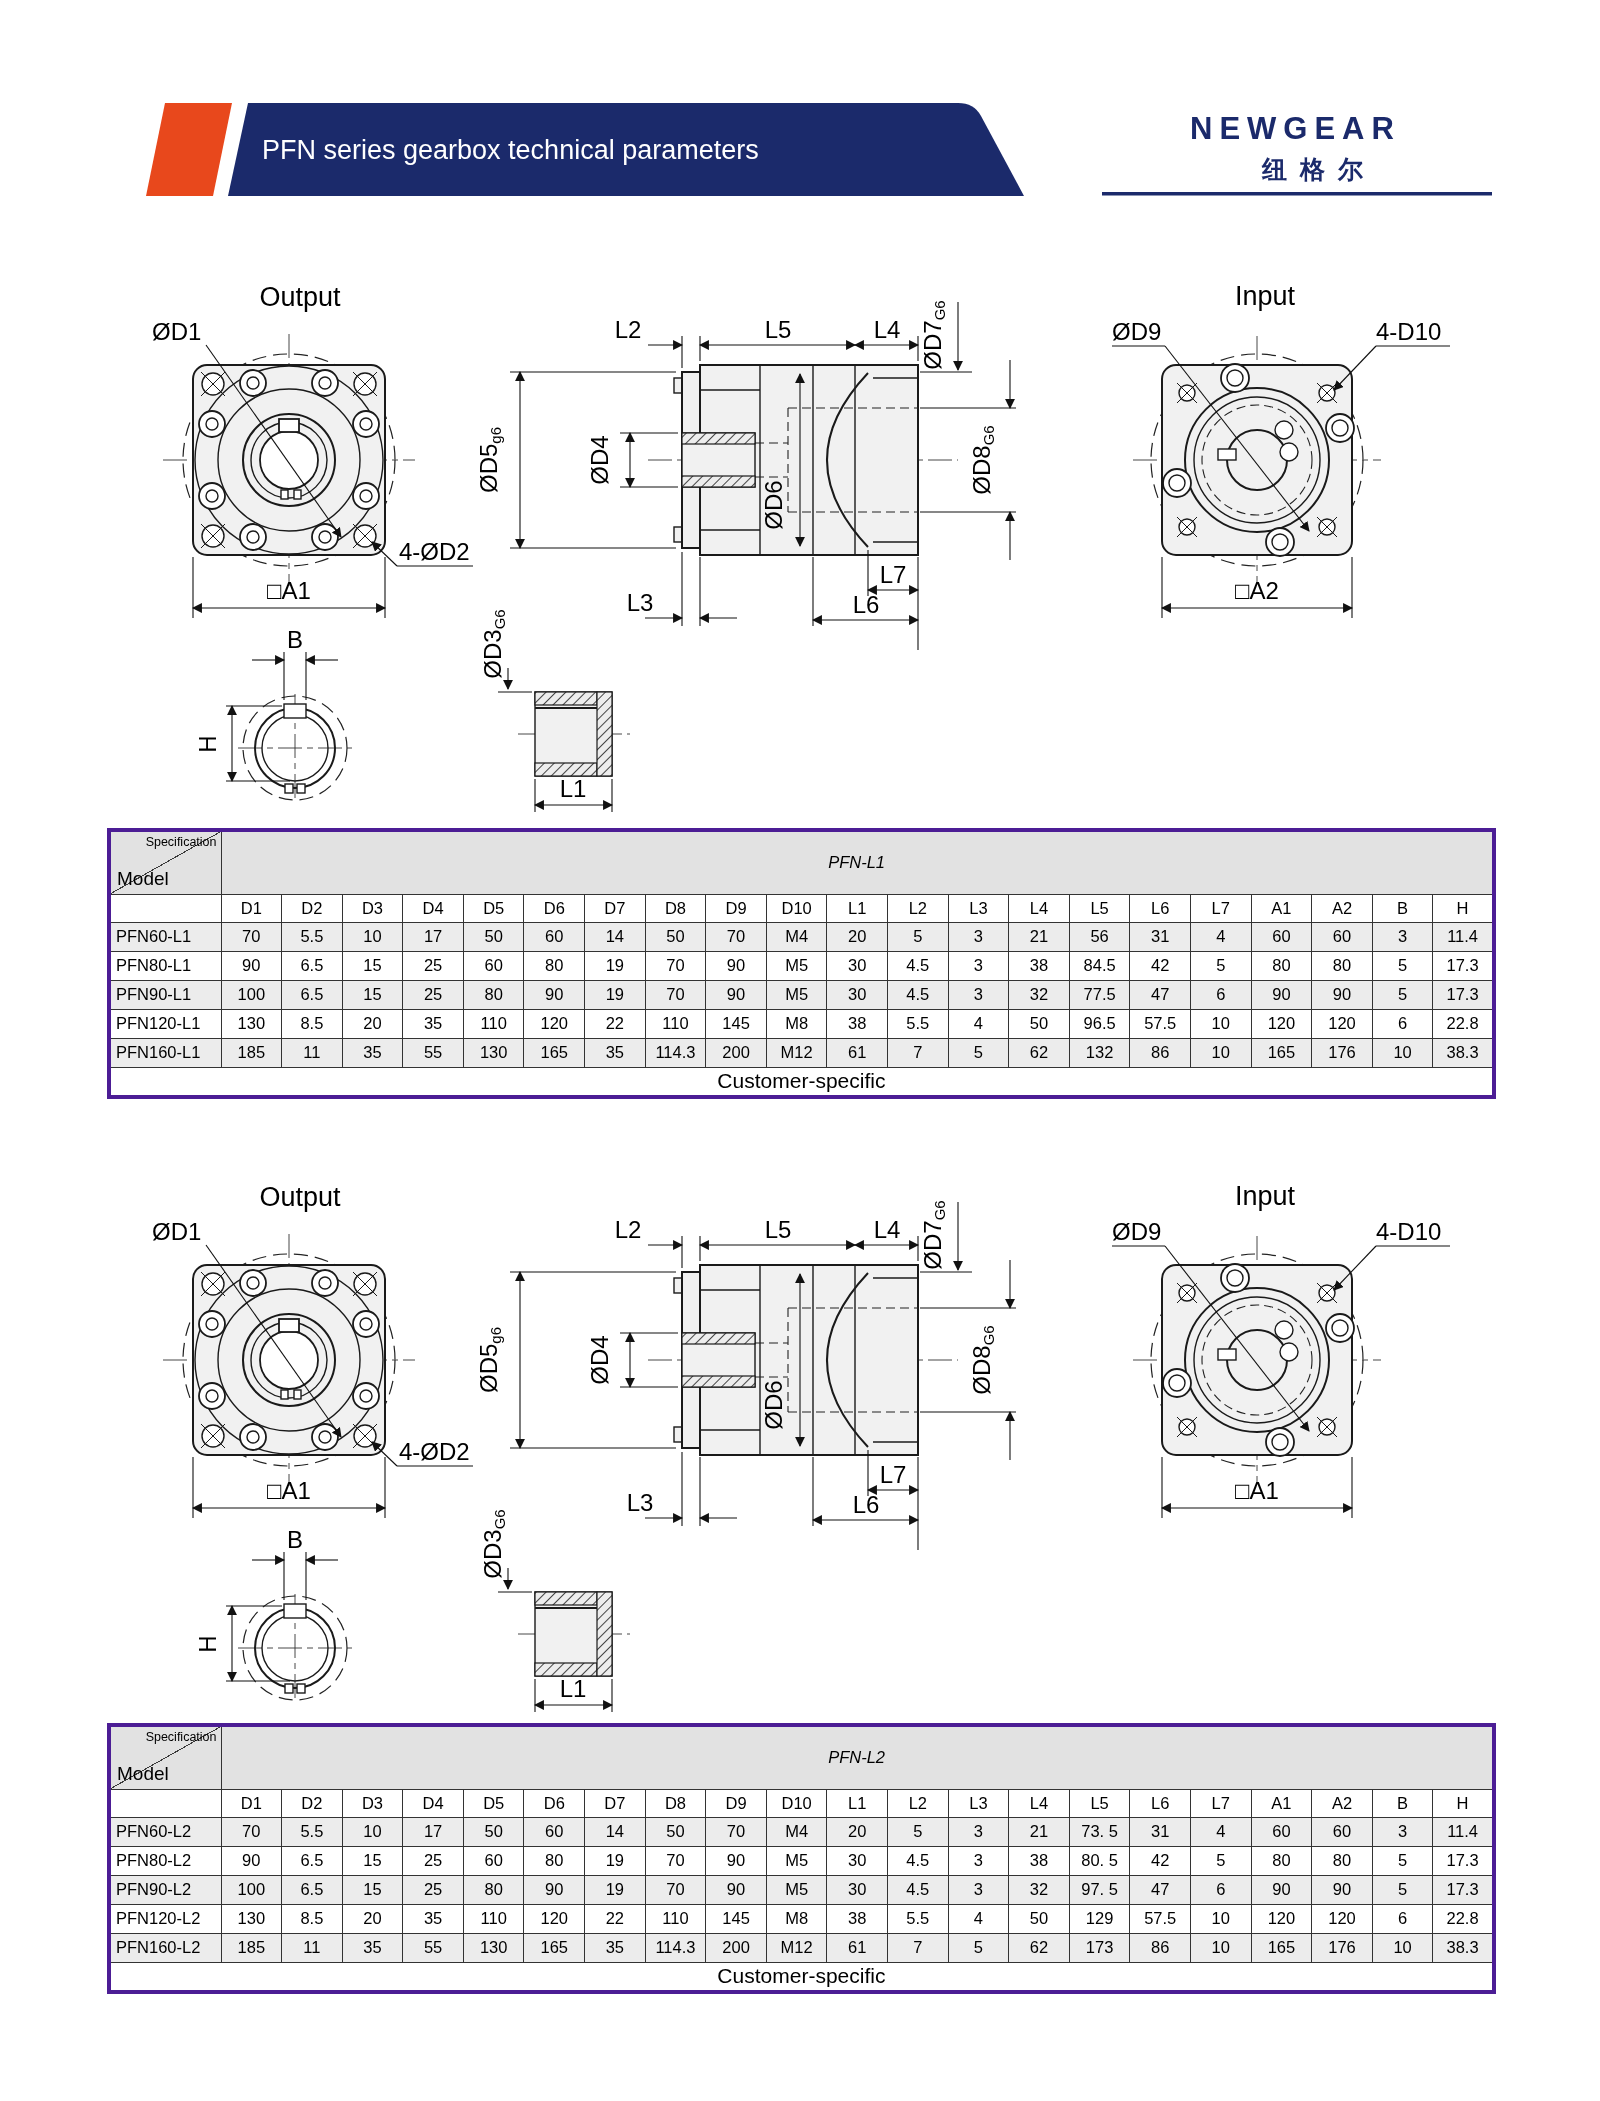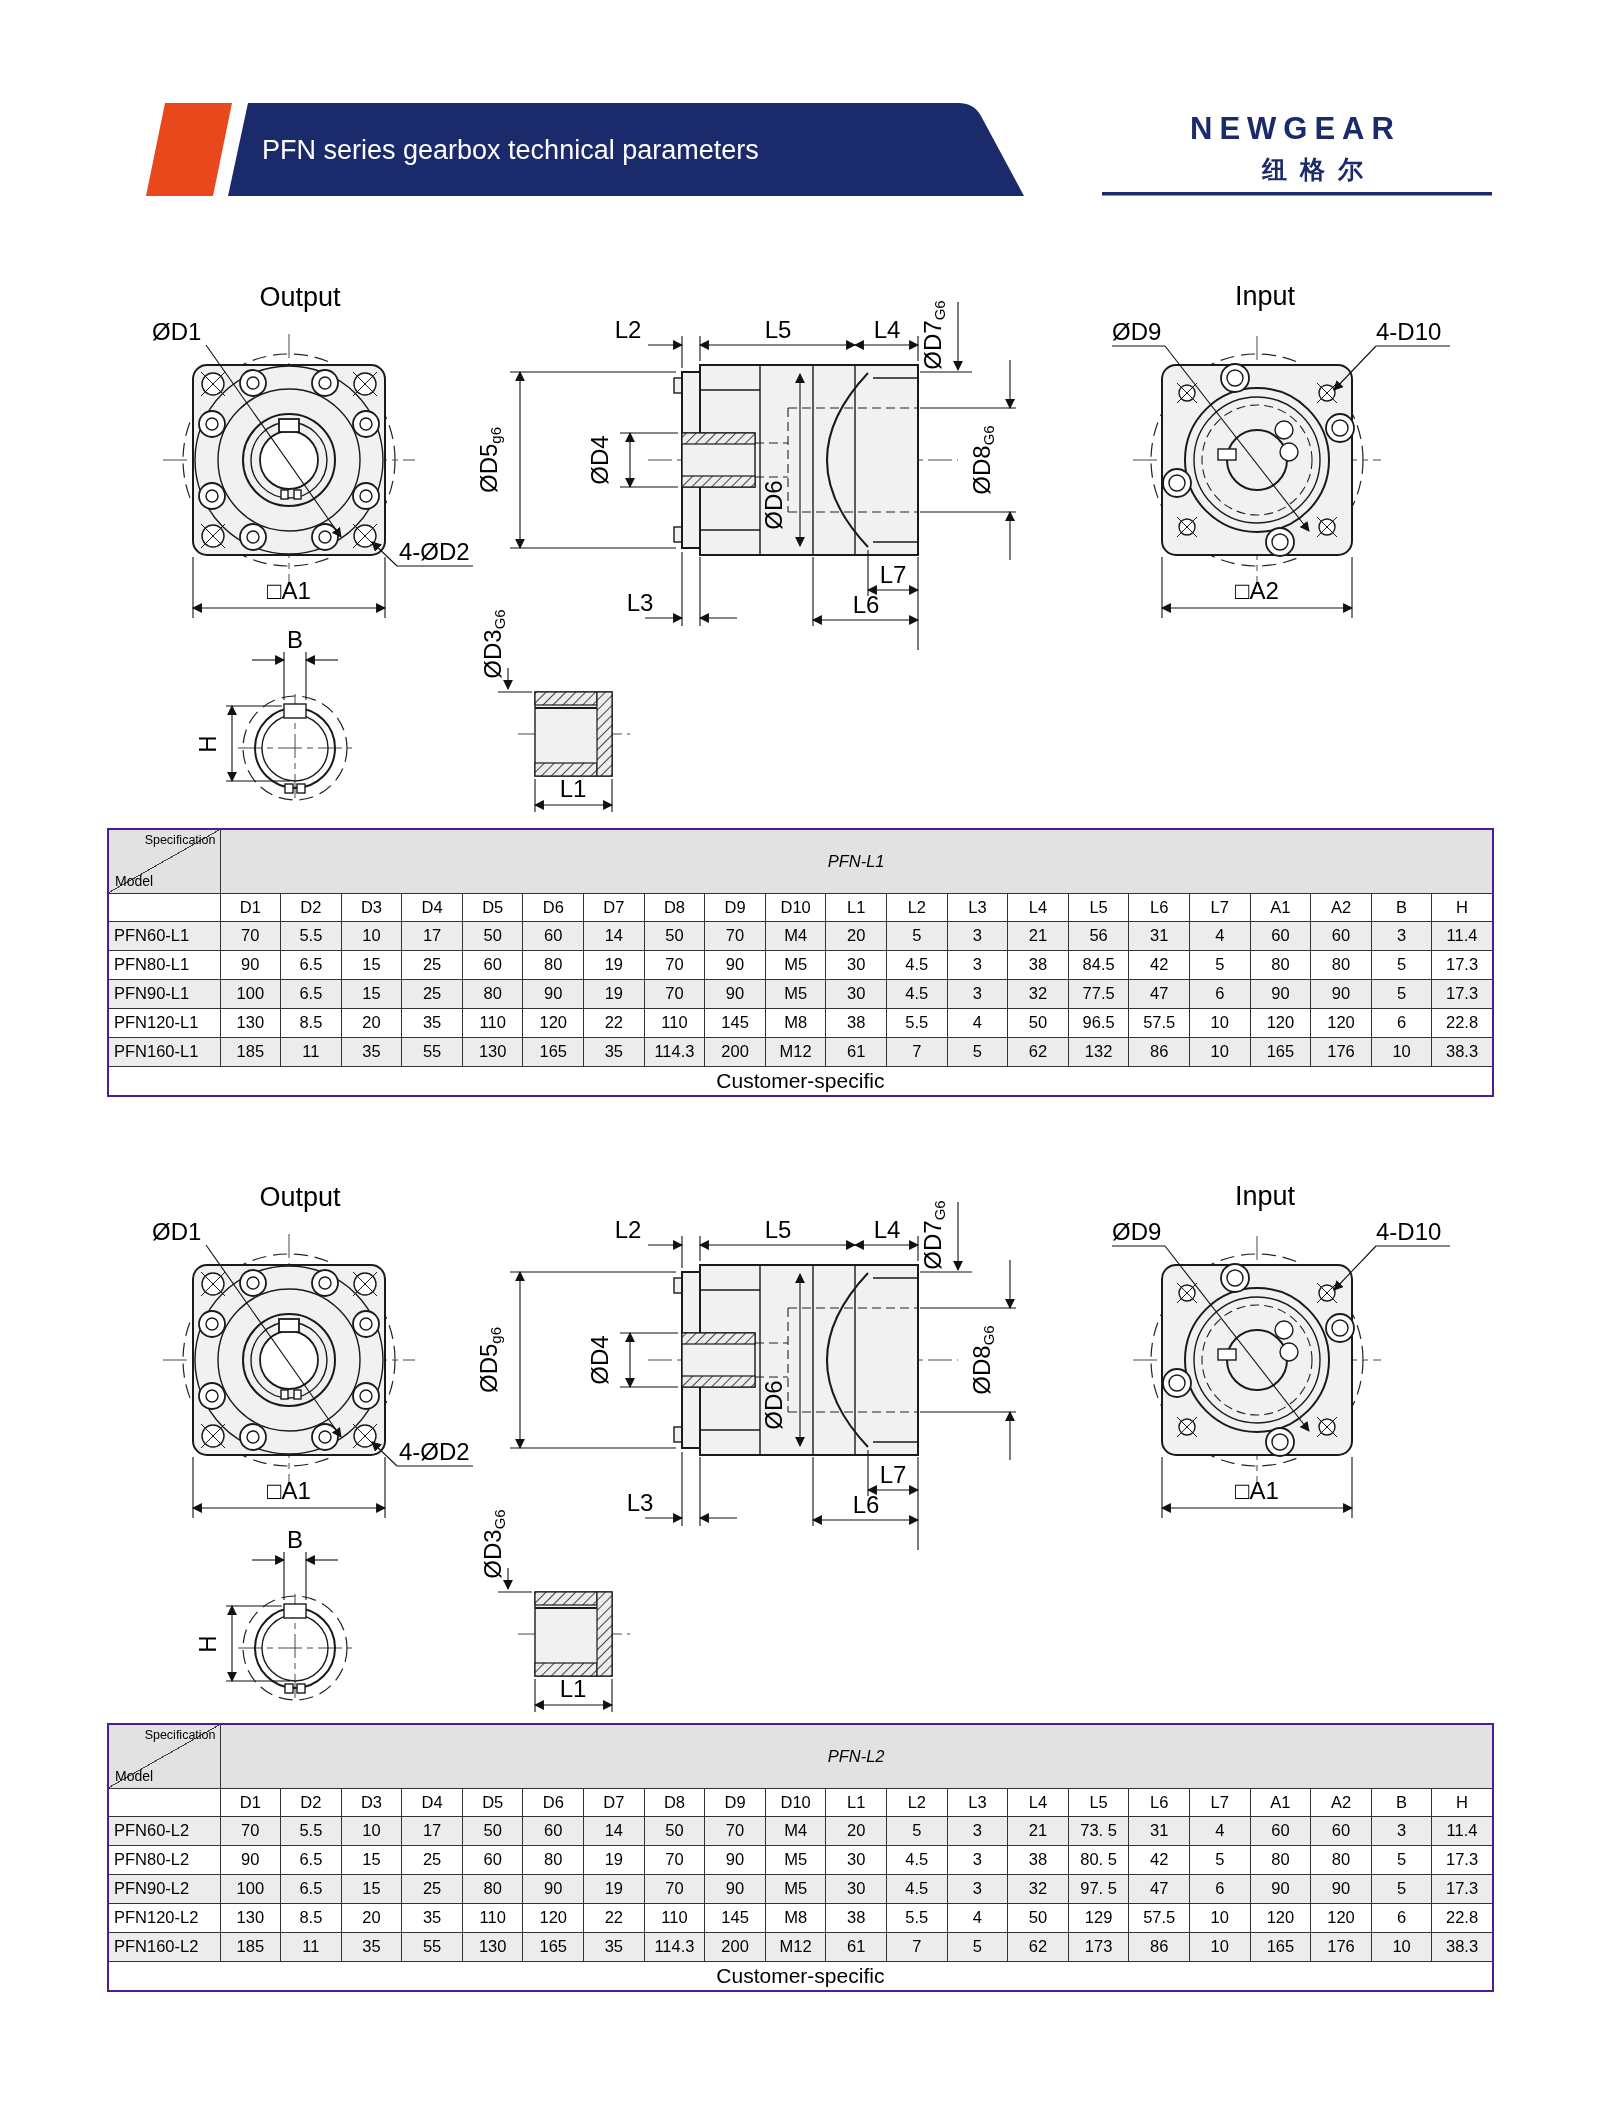--- a/index.html
+++ b/index.html
@@ -16,34 +16,34 @@
   .whl2{fill:#fff;stroke:#1a1a1a;stroke-width:1.4;}
   .dsh{stroke:#222;stroke-width:1.1;fill:none;stroke-dasharray:9 5;}
   .dshc{stroke:#222;stroke-width:1.2;fill:none;stroke-dasharray:14 7;}
   .ctr{stroke:#333;stroke-width:0.9;fill:none;stroke-dasharray:24 5 6 5;}
   .dim{stroke:#111;stroke-width:1.1;fill:none;}
   .txt{font-size:24px;fill:#000;}
   .ttl{font-size:27px;fill:#000;}
   .sub{font-size:15px;}
   
   .tblwrap{position:absolute;left:107px;width:1386px;}
-  table.spec{border-collapse:collapse;table-layout:fixed;width:1386px;border:2px solid #4c1d95;}
+  table.spec{border-collapse:collapse;table-layout:fixed;width:1386px;border:4px solid #4c1d95;}
   table.spec td,table.spec th{border:1px solid #333;text-align:center;font-size:16.5px;font-weight:normal;padding:0;overflow:hidden;white-space:nowrap;}
   tr.trow{height:64px;}
   tr.hrow{height:28px;background:#fff;}
   table.spec tbody tr{height:29px;}
   table.spec tbody tr:nth-child(odd){background:#ececec;}
   table.spec tbody tr:nth-child(even){background:#fff;}
   tr.frow{height:30px;background:#fff;}
   tr.frow td{font-size:21px;}
   td.title{background:#e2e2e2;font-size:26px;font-style:italic;}
   td.corner{position:relative;background:
     linear-gradient(to bottom right,rgba(0,0,0,0) calc(50% - 1px),#3a3a3a calc(50% - 1px),#3a3a3a 50%,rgba(0,0,0,0) 50%),#e2e2e2;}
   .c-top{position:absolute;top:3px;right:4px;font-size:12.5px;}
-  .c-bot{position:absolute;bottom:4px;left:6px;font-size:14px;}
+  .c-bot{position:absolute;bottom:4px;left:6px;font-size:19px;}
   table.spec td.model{text-align:left;padding-left:5px;}
   table.spec tbody td{font-size:16.5px;}
 </style>
 </head>
 <body>
 
 <div id="page">
 
   <svg class="abs" style="left:0;top:0" width="1600" height="215">
     <path d="M165,103 L232,103 L213,196 L146,196 Z" fill="#e8481c"></path>

